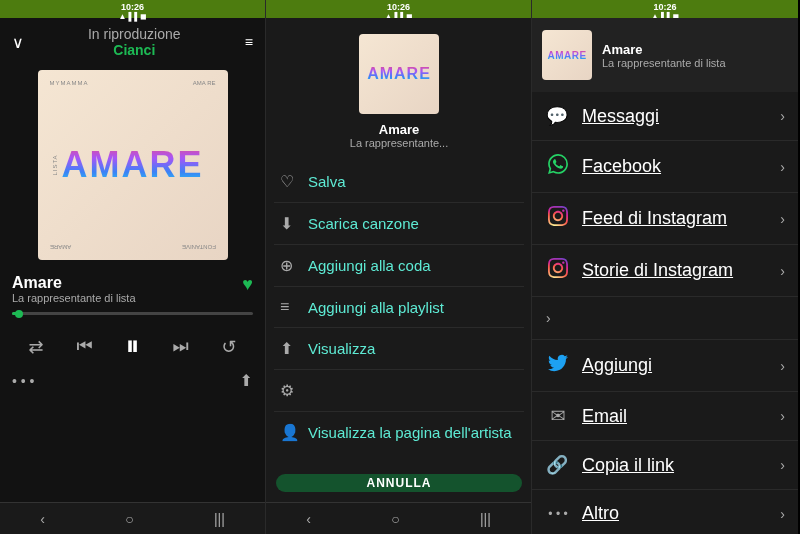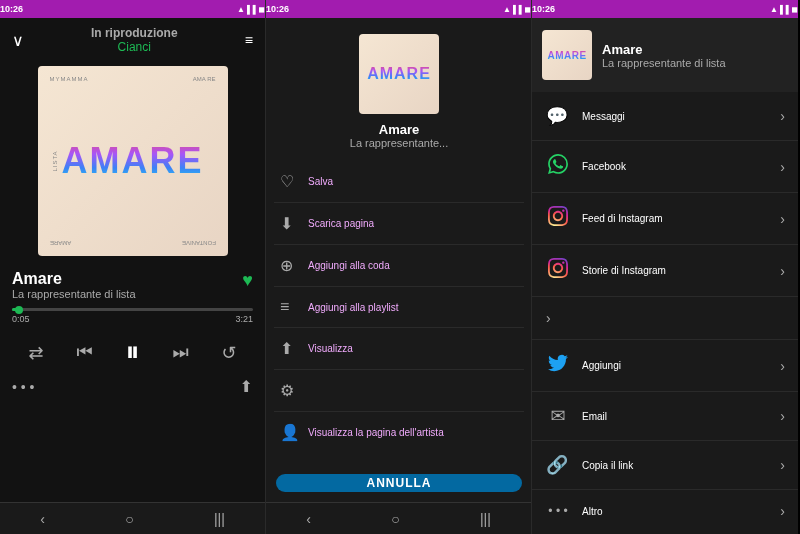--- a/index.html
+++ b/index.html
@@ -10,23 +10,24 @@
       display: flex;
       font-family: 'Arial', sans-serif;
       overflow: hidden;
     }
 
     
     .status-bar {
       display: flex;
       justify-content: space-between;
       align-items: center;
-      padding: 2px 0;
+      padding: 2px 12px;
       height: 18px;
-      background: #a21caf;
+      background: #4d7c0f;
+      flex-direction: column;
     }
     .status-bar-left { font-size: 9px; color: #fff; font-weight: bold; }
     .status-bar-right { font-size: 8px; color: #fff; display: flex; gap: 2px; align-items: center; }
 
     
     .phone-panel {
       width: 266px;
       height: 534px;
       background: #121212;
       display: flex;
@@ -50,29 +51,28 @@
       align-items: center;
       margin-bottom: 4px;
     }
 
     .np-header-center {
       text-align: center;
       flex: 1;
     }
 
     .np-label {
-      font-size: 12px;
-      color: #aaa;
+      font-size: 14px;
+      color: #aaa;
+    }
+
+    .np-playlist {
+      font-size: 14px;
+      color: #1db954;
       font-weight: bold;
-    }
-
-    .np-playlist {
-      font-size: 12px;
-      color: #1db954;
-      font-weight: normal;
     }
 
     .chevron-down { font-size: 16px; color: #fff; cursor: pointer; }
     .filter-icon { font-size: 14px; color: #fff; cursor: pointer; }
 
     .album-art-container {
       display: flex;
       justify-content: center;
       margin: 8px 0;
     }
@@ -301,32 +301,32 @@
     .cm-menu-item:last-child { border-bottom: none; }
 
     .cm-menu-icon {
       font-size: 16px;
       color: #aaa;
       width: 28px;
       flex-shrink: 0;
     }
 
     .cm-menu-label {
-      font-size: 10px;
-      color: #f0abfc;
+      font-size: 15px;
+      color: #5eead4;
     }
 
     .cm-annulla {
       padding: 10px;
       text-align: center;
     }
 
     .cm-annulla-btn {
       width: 100%;
-      background: #0369a1;
+      background: #14532d;
       border: none;
       border-radius: 20px;
       color: #fff;
       font-size: 12px;
       font-weight: bold;
       letter-spacing: 1px;
       padding: 2px 0;
       cursor: pointer;
     }
 
@@ -402,22 +402,23 @@
     }
 
     .sp-menu-icon {
       font-size: 18px;
       width: 24px;
       text-align: center;
       flex-shrink: 0;
     }
 
     .sp-menu-label {
-      font-size: 10px;
+      font-size: 18px;
       color: #fff;
+      text-decoration: underline;
     }
 
     .sp-chevron {
       font-size: 14px;
       color: #aaa;
     }
   </style>
 </head>
 <body>
 
@@ -455,24 +456,20 @@
       </div>
       <span class="heart-icon">♥</span>
     </div>
 
     <div class="progress-container">
       <div class="progress-bar-bg">
         <div class="progress-bar-fill" style="width: 3%;">
           <div class="progress-dot"></div>
         </div>
       </div>
-      <div class="progress-times">
-        <span>0:05</span>
-        <span>3:21</span>
-      </div>
     </div>
 
     <div class="controls">
       <button class="ctrl-btn">⇄</button>
       <button class="ctrl-btn">⏮</button>
       <button class="ctrl-btn-play">⏸</button>
       <button class="ctrl-btn">⏭</button>
       <button class="ctrl-btn">↺</button>
     </div>
 
@@ -504,21 +501,21 @@
       <div class="cm-track-artist">La rappresentante...</div>
     </div>
 
     <div class="cm-menu-list">
       <div class="cm-menu-item">
         <span class="cm-menu-icon">♡</span>
         <span class="cm-menu-label">Salva</span>
       </div>
       <div class="cm-menu-item">
         <span class="cm-menu-icon">⬇</span>
-        <span class="cm-menu-label">Scarica pagina</span>
+        <span class="cm-menu-label">Scarica canzone</span>
       </div>
       <div class="cm-menu-item">
         <span class="cm-menu-icon">⊕</span>
         <span class="cm-menu-label">Aggiungi alla coda</span>
       </div>
       <div class="cm-menu-item">
         <span class="cm-menu-icon">≡</span>
         <span class="cm-menu-label">Aggiungi alla playlist</span>
       </div>
       <div class="cm-menu-item">

